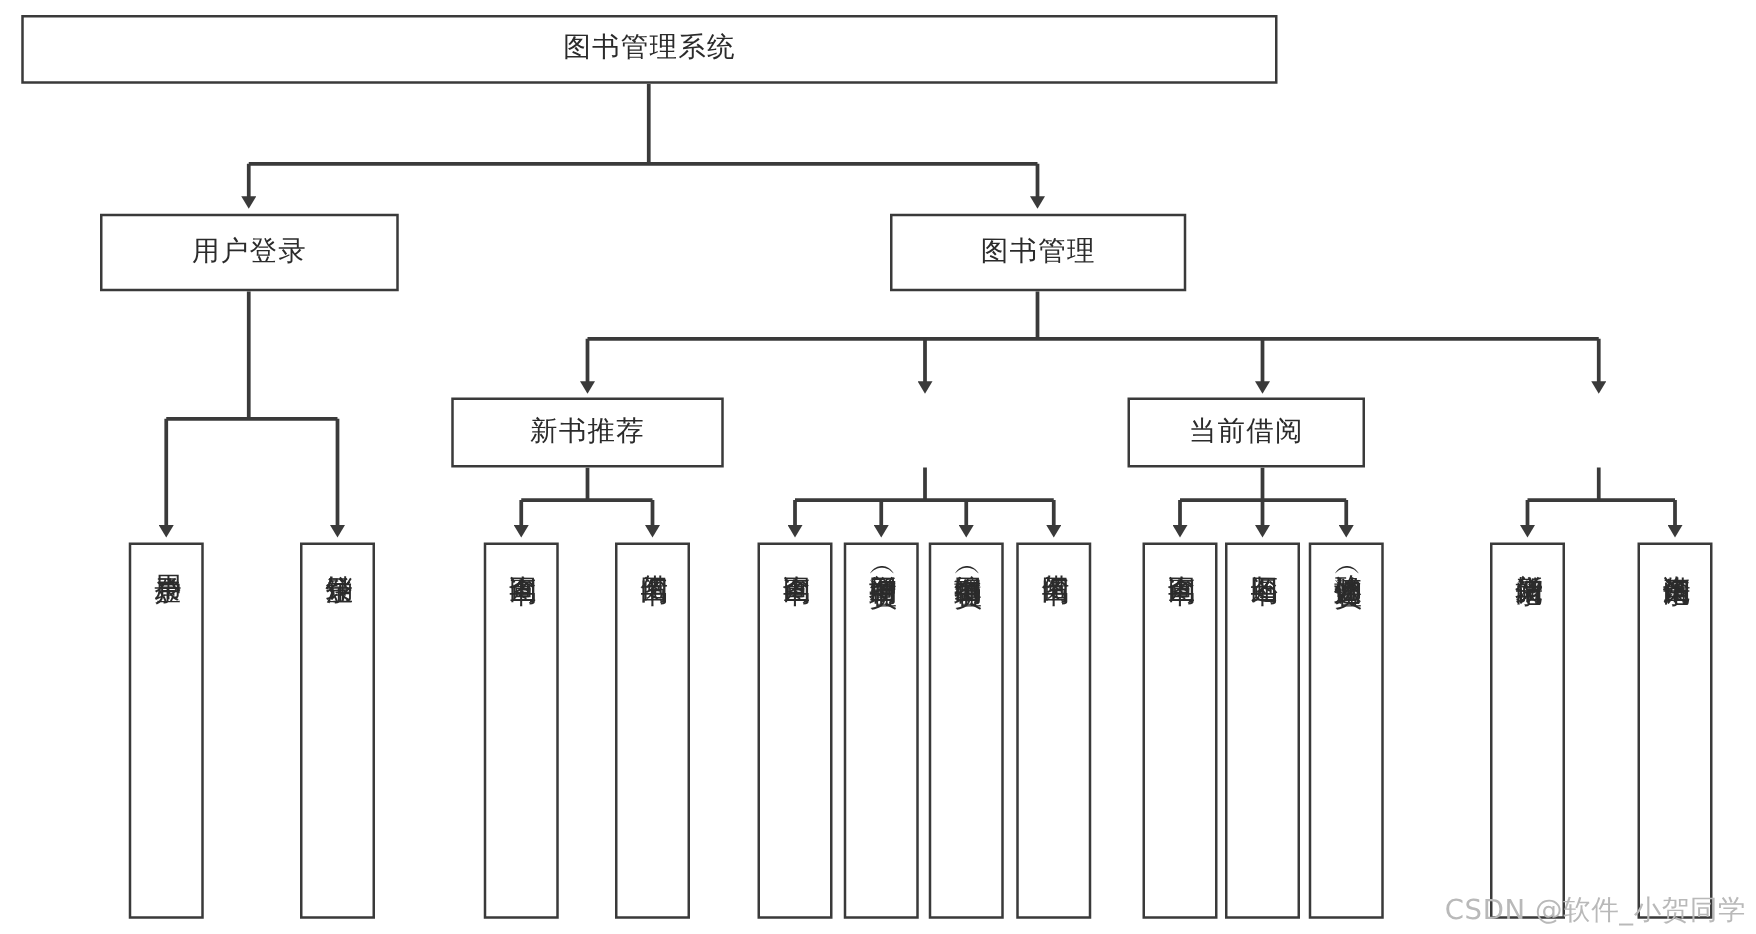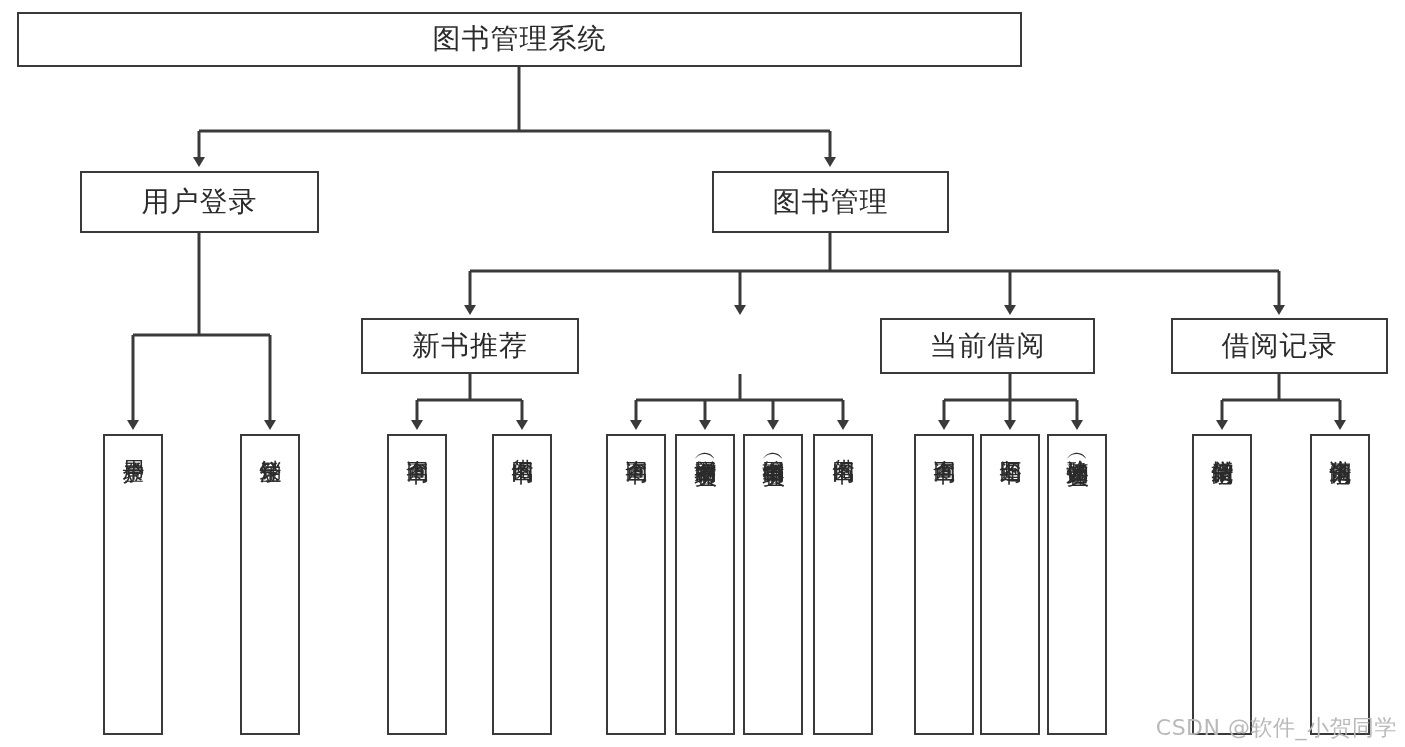--- a/index.html
+++ b/index.html
@@ -29,21 +29,21 @@
     position: absolute;
     box-sizing: border-box;
     background: #ffffff;
     border: 2px solid #3a3a3a;
     display: flex;
     align-items: center;
     justify-content: center;
     color: #2b2b2b;
   }
   .node.horiz {
-    font-size: 28px;
+    font-size: 22px;
     letter-spacing: 1px;
     line-height: 1.1;
   }
   .node.vert {
     font-size: 22px;
     line-height: 1.22;
     letter-spacing: 1px;
     align-items: flex-start;
     justify-content: center;
     padding-top: 6px;
@@ -138,27 +138,24 @@
 
   <div class="node horiz" style="left:712px; top:171px; width:237px; height:62px;">
     <span class="htxt">图书管理</span>
   </div>
 
   <div class="node horiz" style="left:361px; top:318px; width:218px; height:56px;">
     <span class="htxt">新书推荐</span>
   </div>
 
 
-  <div class="node horiz" style="left:880px; top:318px; width:215px; height:56px;">
+  <div class="node horiz" style="left:902px; top:318px; width:190px; height:56px;">
     <span class="htxt">当前借阅</span>
   </div>
 
-  <div class="node horiz" style="left:1171px; top:318px; width:217px; height:56px;">
-    <span class="htxt">借阅记录</span>
-  </div>
 
   <div class="node vert" style="left:103px; top:434px; width:60px; height:301px;">
     <span class="vtxt">用户登录</span>
   </div>
 
   <div class="node vert" style="left:240px; top:434px; width:60px; height:301px;">
     <span class="vtxt">注销登录</span>
   </div>
 
   <div class="node vert" style="left:387px; top:434px; width:60px; height:301px;">

